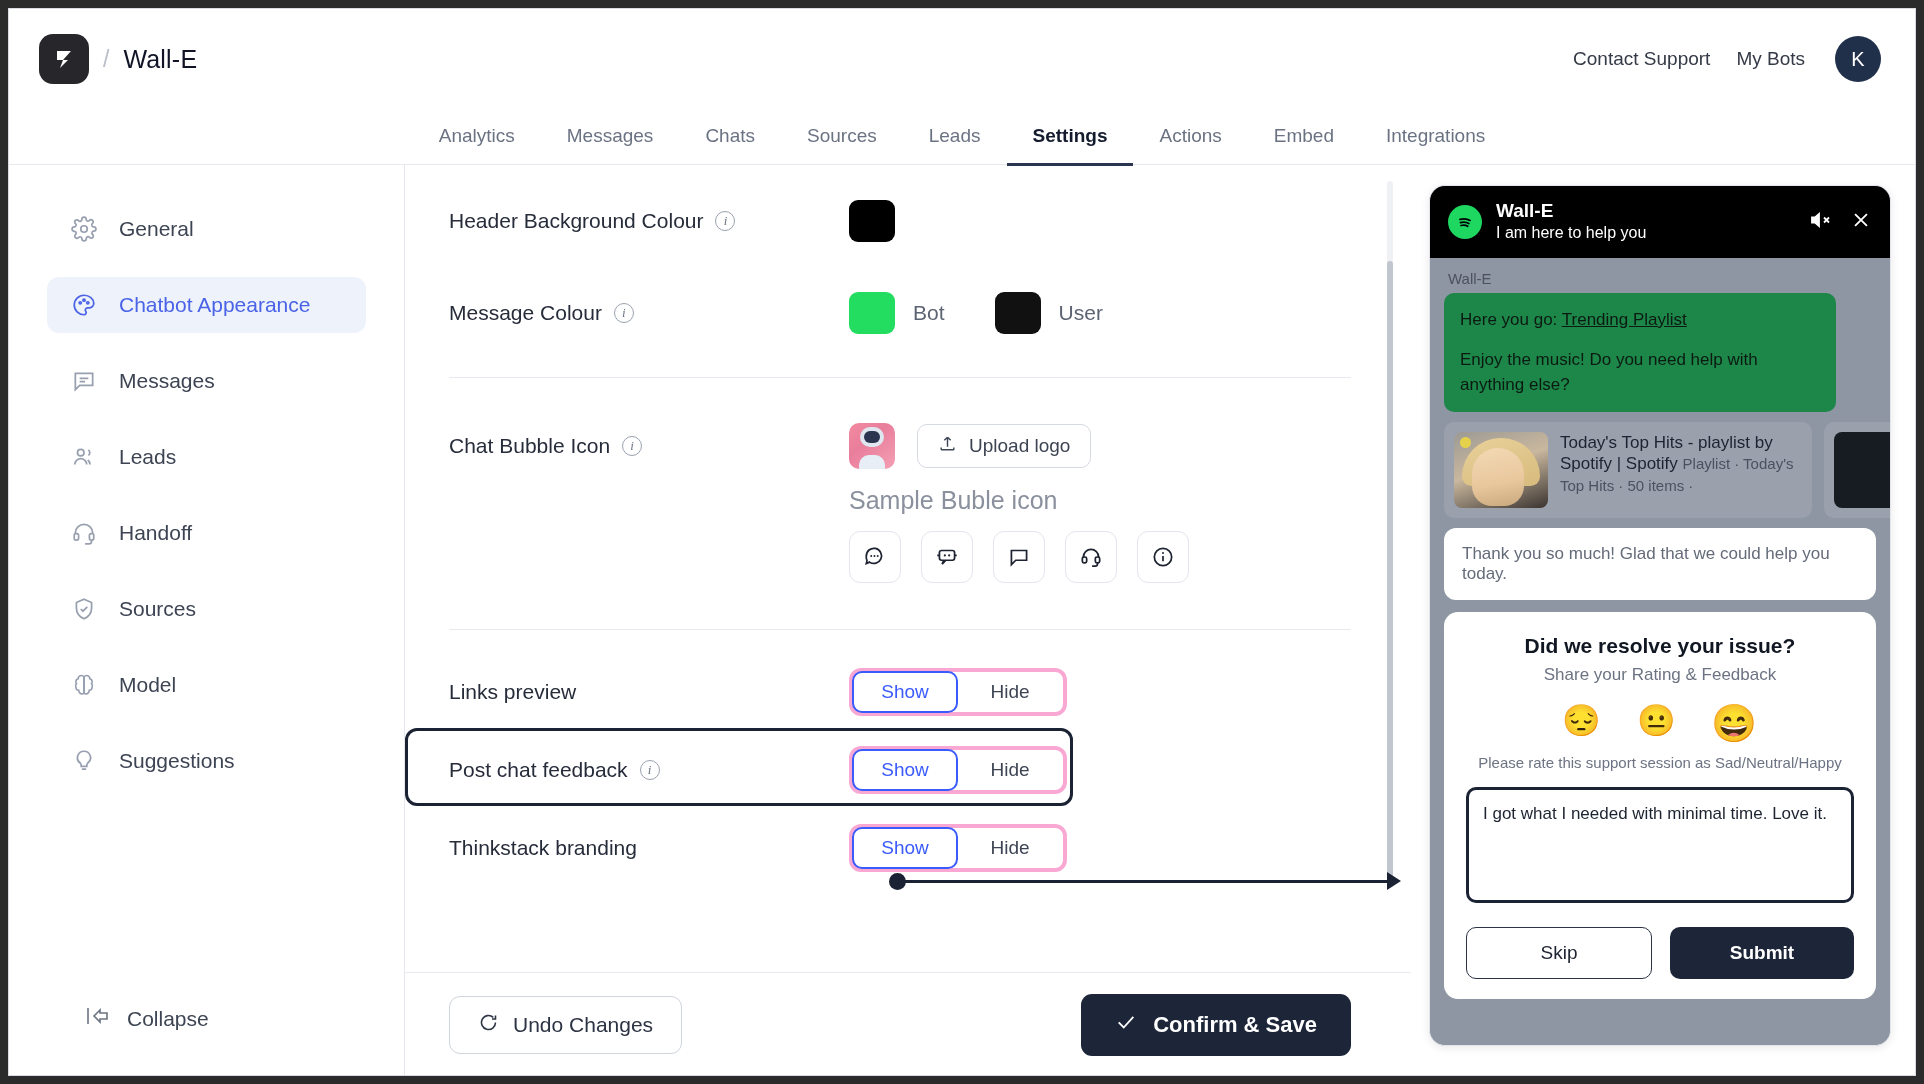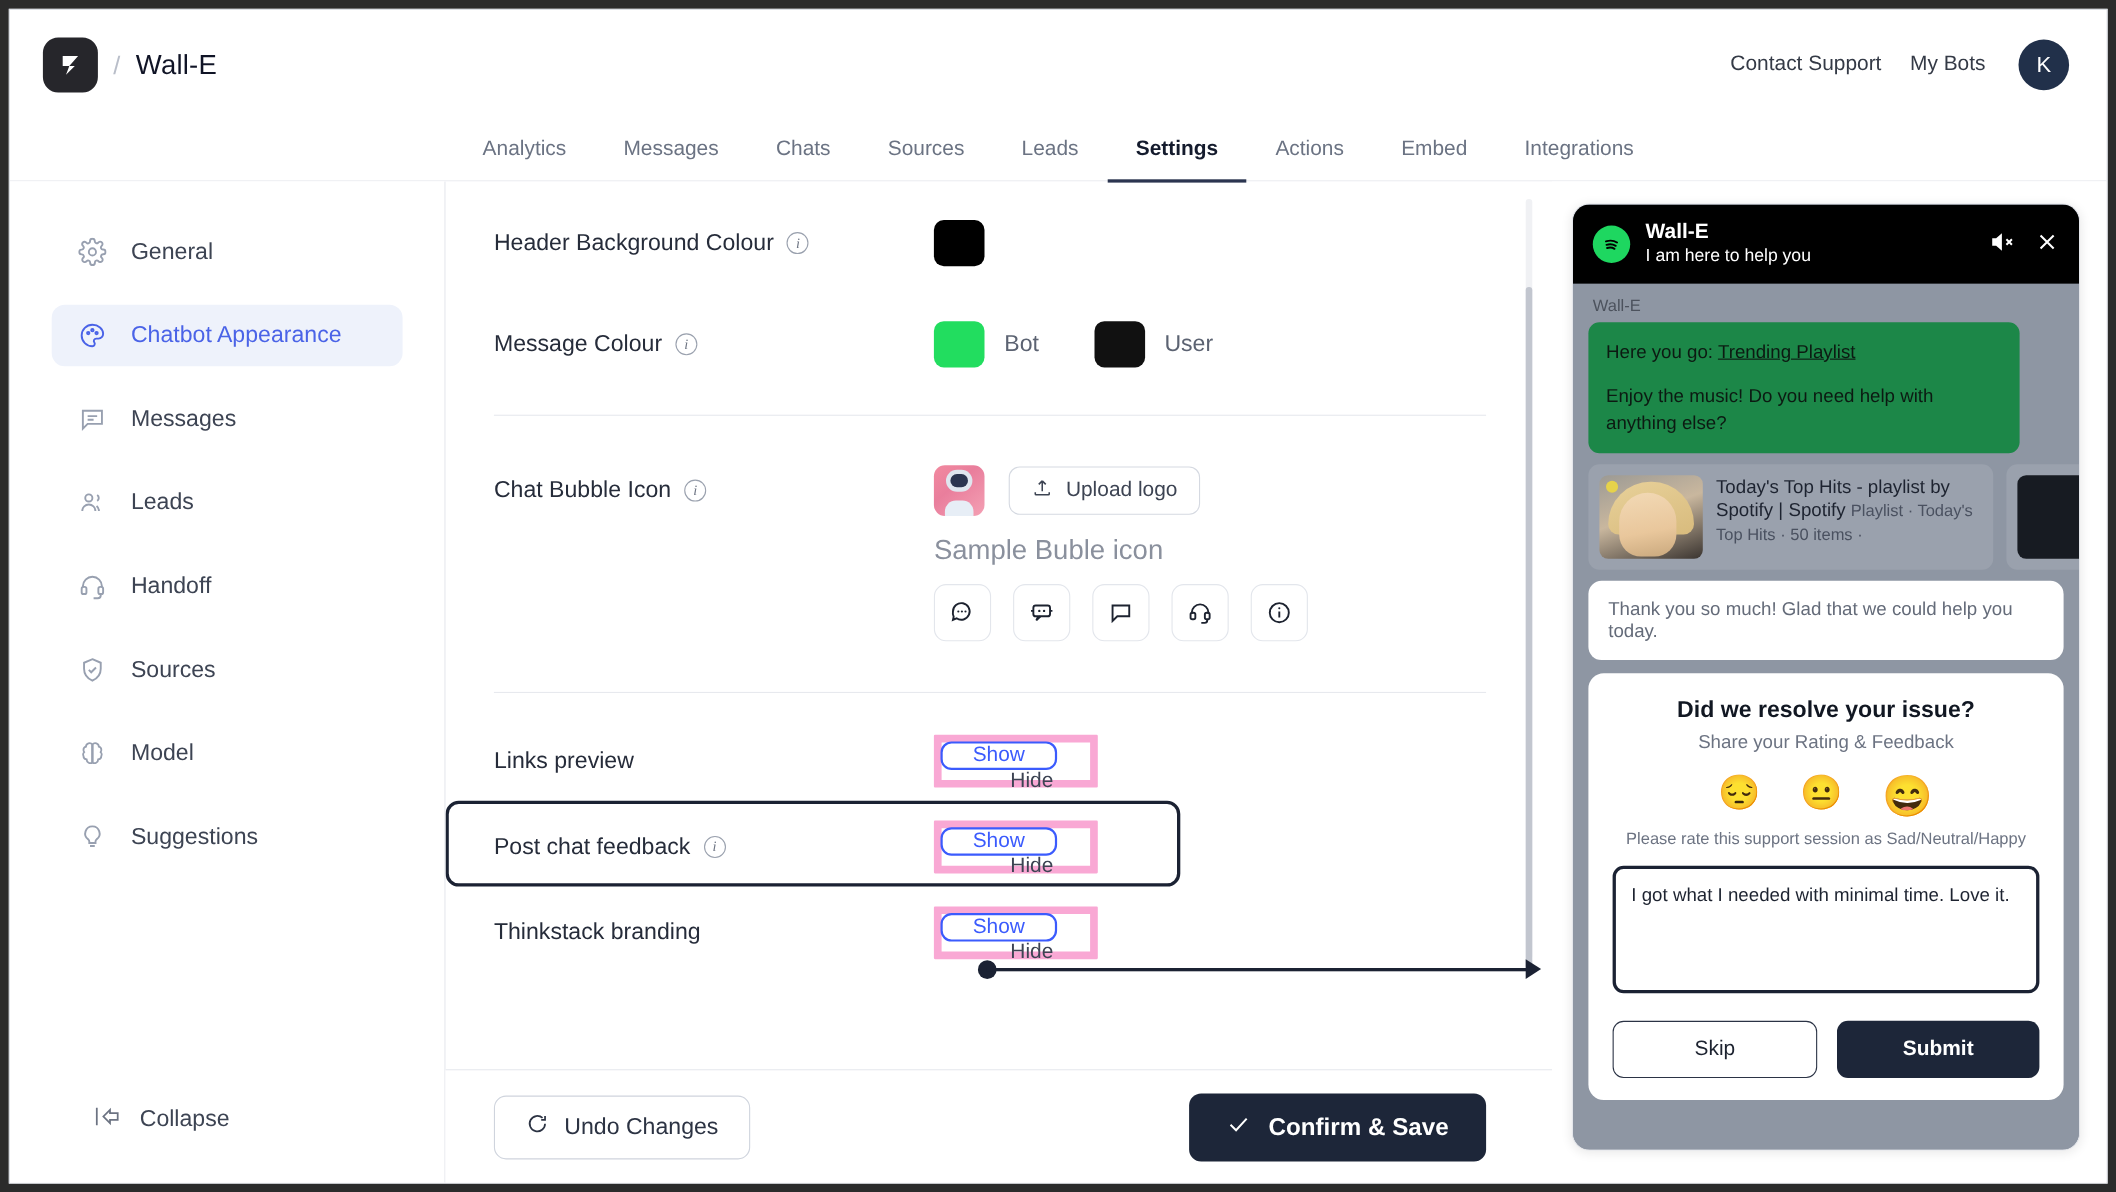--- a/index.html
+++ b/index.html
@@ -147,26 +147,26 @@
   }
   .sample-label { font-size: 25px; color: #8a909d; margin: 4px 0 16px 0; }
   .bubble-icons { display: flex; gap: 20px; }
   .bubble-icon {
     width: 52px; height: 52px; border: 1px solid #e3e6ec; border-radius: 11px;
     background: #fff; display: flex; align-items: center; justify-content: center;
     cursor: pointer;
   }
 
   .toggle-group {
-    display: flex; border: 7px solid #f9a8d4; border-radius: 1px;
-    overflow: visible; height: 48px; background: #fff; flex-direction: column;
+    display: flex; border: 4px solid #f9a8d4; border-radius: 12px;
+    overflow: visible; height: 48px; background: #fff;
   }
   .toggle-btn {
     width: 106px; display: flex; align-items: center; justify-content: center;
-    font-size: 19px; color: #3d4453; cursor: pointer; border-radius: 10px; margin-left: 29px;
+    font-size: 19px; color: #3d4453; cursor: pointer; border-radius: 10px;
   }
   .toggle-btn.on {
     border: 2px solid #3b5bfd; color: #3b5bfd; margin: -1px;
     background: #fff; position: relative; z-index: 2;
   }
 
   .highlight-box {
     position: absolute; border: 3px solid #1b2233; border-radius: 12px;
     pointer-events: none; z-index: 5;
   }

